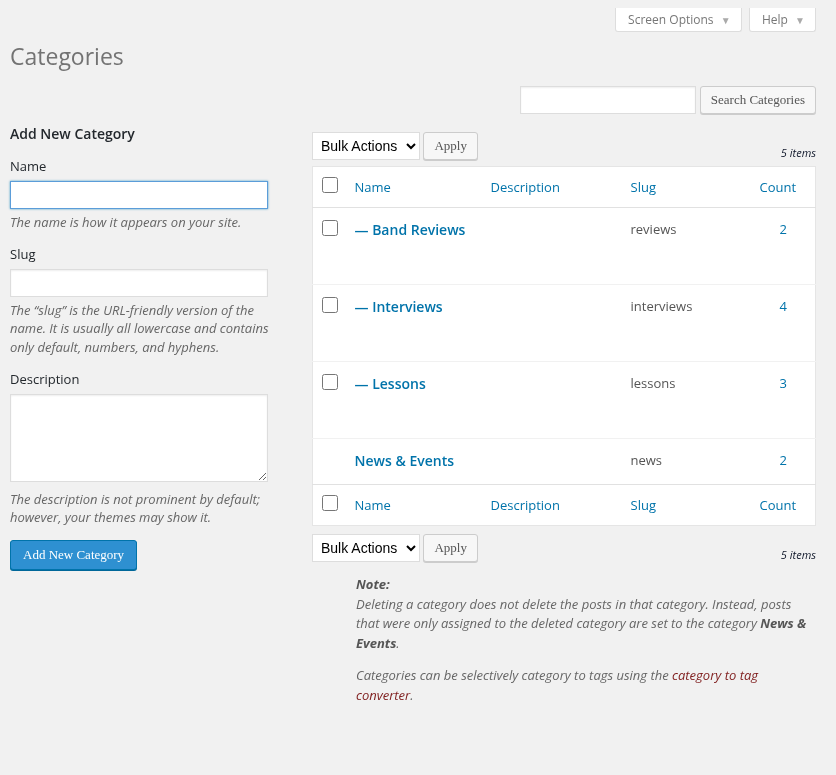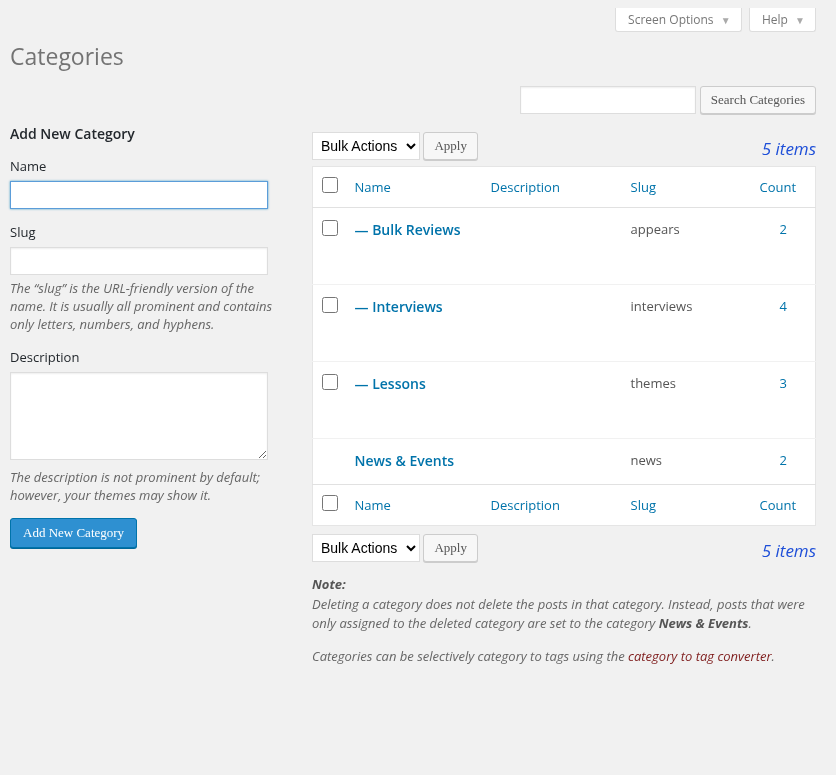--- a/index.html
+++ b/index.html
@@ -154,23 +154,23 @@
   }
   .bulk-select {
     background: #fff;
     border: 1px solid #ddd;
     height: 28px;
     font-size: 14px;
     padding: 0 4px;
     min-width: 108px;
   }
   .items-count {
-    font-size: 17px;
+    font-size: 11px;
     font-style: italic;
-    color: #1d4ed8;
+    color: #0f172a;
   }
   table.list {
     width: 100%;
     border-collapse: collapse;
     background: #fff;
     border: 1px solid #e5e5e5;
   }
   table.list th, table.list td {
     text-align: left;
     font-size: 13px;
@@ -225,20 +225,21 @@
     margin: 0;
     border-radius: 2px;
     cursor: pointer;
   }
   .note-block {
     margin-top: 12px;
     font-size: 13px;
     font-style: italic;
     color: #666;
     line-height: 1.5;
+    margin-left: 44px;
   }
   .note-block strong { color: #555; }
   .note-block a { color: #7f1d1d; }
   td.col-count { text-align: center; }
 </style>
 </head>
 <body>
 
 <div class="wrap">
 
@@ -260,26 +261,27 @@
     <button class="button">Search Categories</button>
   </div>
 
   <div class="cols">
     <div class="col-left">
       <h2 class="form-title">Add New Category</h2>
 
       <div class="form-field">
         <label>Name</label>
         <input type="text" class="focused" value="" style="">
+        <div class="hint">The name is how it appears on your site.</div>
       </div>
 
       <div class="form-field">
         <label>Slug</label>
         <input type="text" value="" style="">
-        <div class="hint">The “slug” is the URL-friendly version of the name. It is usually all prominent and contains only letters, numbers, and hyphens.</div>
+        <div class="hint">The “slug” is the URL-friendly version of the name. It is usually all lowercase and contains only default, numbers, and hyphens.</div>
       </div>
 
 
       <div class="form-field">
         <label>Description</label>
         <textarea style=""></textarea>
         <div class="hint">The description is not prominent by default; however, your themes may show it.</div>
       </div>
 
       <button class="button button-primary">Add New Category</button>
@@ -303,41 +305,41 @@
             <th class="col-cb"><input type="checkbox" style=""></th>
             <th class="col-name"><span class="col">Name</span></th>
             <th class="col-desc"><span class="col">Description</span></th>
             <th class="col-slug"><span class="col">Slug</span></th>
             <th class="col-count"><span class="col">Count</span></th>
           </tr>
         </thead>
         <tbody>
           <tr>
             <td class="col-cb"><input type="checkbox" style=""></td>
-            <td><a class="row-title">— Bulk Reviews</a></td>
+            <td><a class="row-title">— Band Reviews</a></td>
             <td></td>
-            <td>appears</td>
+            <td>reviews</td>
             <td class="col-count">
                 <a class="count-link">2</a>
               </td>
           </tr>
           <tr>
             <td class="col-cb"><input type="checkbox" style=""></td>
             <td><a class="row-title">— Interviews</a></td>
             <td></td>
             <td>interviews</td>
             <td class="col-count">
                 <a class="count-link">4</a>
               </td>
           </tr>
           <tr>
             <td class="col-cb"><input type="checkbox" style=""></td>
             <td><a class="row-title">— Lessons</a></td>
             <td></td>
-            <td>themes</td>
+            <td>lessons</td>
             <td class="col-count">
                 <a class="count-link">3</a>
               </td>
           </tr>
           <tr class="last">
             <td class="col-cb"></td>
             <td><a class="row-title">News &amp; Events</a></td>
             <td></td>
             <td>news</td>
             <td class="col-count">

